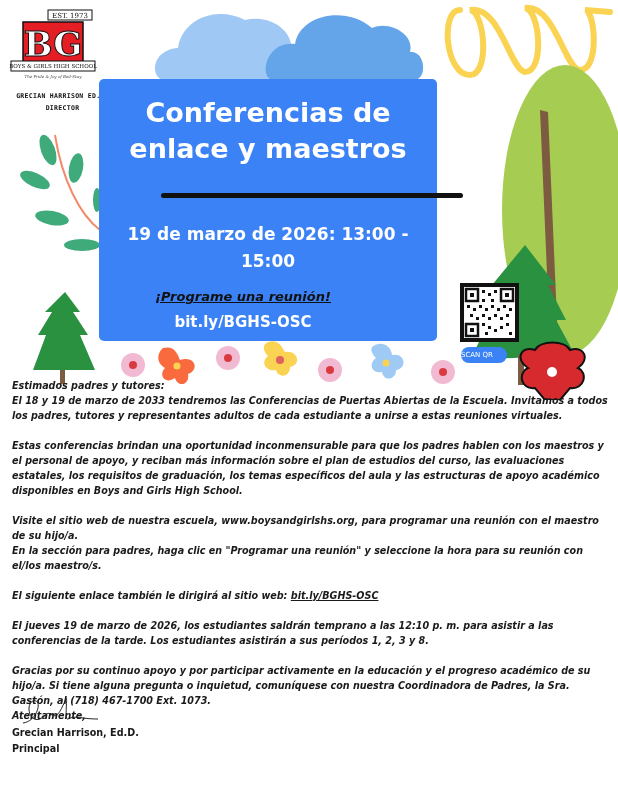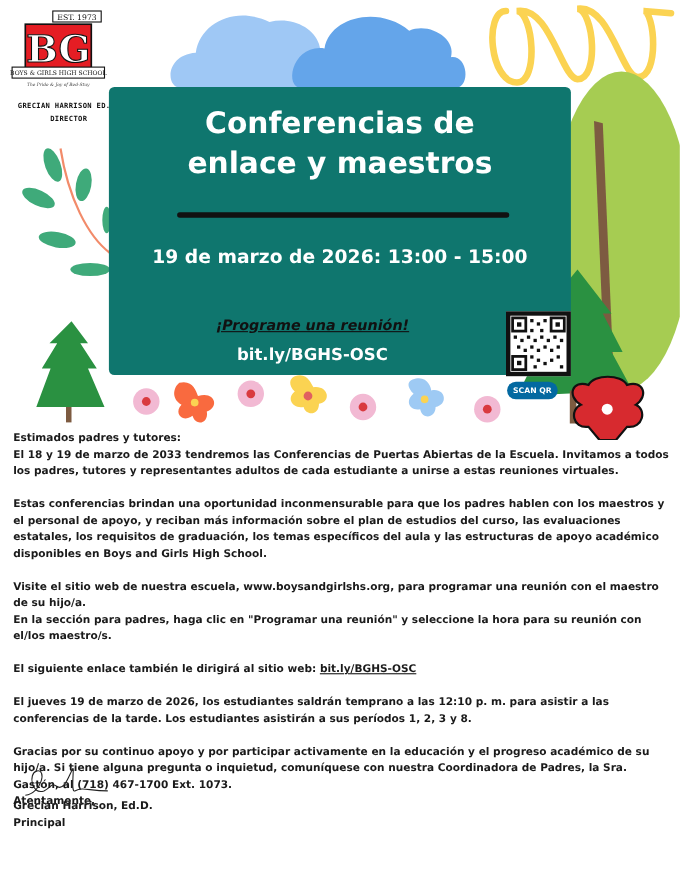--- a/index.html
+++ b/index.html
@@ -6,33 +6,33 @@
   html, body { width: 618px; height: 800px; background: #ffffff; overflow: hidden; }
   body { position: relative; font-family: "DejaVu Sans", sans-serif; color: #111; }
 
   .abs { position: absolute; }
 
   
   .logo { left: 8px; top: 6px; width: 90px; height: 82px; }
   .logo-director { left: 0px; top: 90px; width: 125px; text-align: center; font-family: "DejaVu Sans Mono", monospace; font-size: 6.5px; font-weight: bold; letter-spacing: 0.3px; line-height: 12px; color: #111; }
 
   
-  .hero { left: 99px; top: 79px; width: 420px; height: 262px; background: #0f766e; border-radius: 5px; color: #fff; }
+  .hero { left: 99px; top: 79px; width: 338px; height: 262px; background: #3b82f6; border-radius: 5px; color: #fff; }
   .hero-title { position: absolute; left: 0; right: 0; top: 16px; text-align: center; font-family: "DejaVu Sans", sans-serif; font-weight: bold; font-size: 27px; line-height: 36px; }
   .hero-rule { position: absolute; left: 62px; width: 302px; top: 114px; height: 5px; background: #111; border-radius: 3px; }
   .hero-dates { position: absolute; left: 0; right: 0; top: 142px; text-align: center; font-weight: bold; font-size: 17px; line-height: 27px; }
   .hero-cta { position: absolute; left: 0; right: 50px; top: 210px; text-align: center; font-weight: bold; font-style: italic; font-size: 13px; text-decoration: underline; color: #111; }
   .hero-link { position: absolute; left: 0; right: 50px; top: 234px; text-align: center; font-weight: bold; font-size: 15px; color: #fff; }
 
   
   .qr { left: 460px; top: 283px; width: 59px; height: 59px; background: #fff; border: 4px solid #111; }
-  .scanqr { left: 461px; top: 347px; width: 46px; height: 16px; background: #0369a1; color: #fff; border-radius: 8px; font-size: 7px; font-weight: bold; text-align: center; line-height: 16px; font-family: "DejaVu Sans", sans-serif; }
+  .scanqr { left: 461px; top: 347px; width: 46px; height: 16px; background: #3b82f6; color: #fff; border-radius: 8px; font-size: 7px; font-weight: normal; text-align: left; line-height: 16px; font-family: "DejaVu Sans", sans-serif; }
 
   
-  .body-text { left: 12px; top: 391px; width: 600px; font-family: "DejaVu Sans", sans-serif; font-size: 9.6px; line-height: 15px; font-weight: bold; color: #1a1a1a; }
+  .body-text { left: 12px; top: 378px; width: 600px; font-family: "DejaVu Sans", sans-serif; font-size: 9.6px; line-height: 15px; font-weight: bold; color: #1a1a1a; font-style: italic; }
   .body-text p { margin: 0; }
   .gap { height: 15px; }
   .u { text-decoration: underline; }
 
   .signature { left: 18px; top: 693px; width: 85px; height: 36px; }
   .sig-name { left: 12px; top: 725px; font-size: 9.6px; font-weight: bold; line-height: 16px; color: #1a1a1a; }
 </style>
 </head>
 <body>
 

